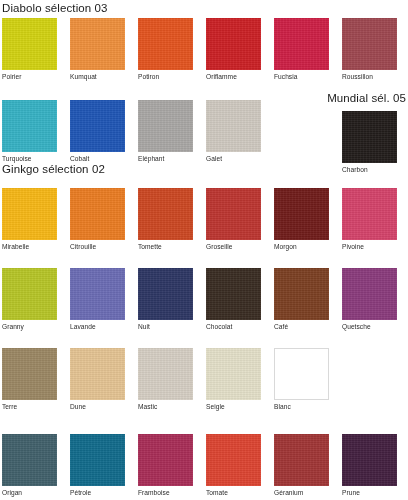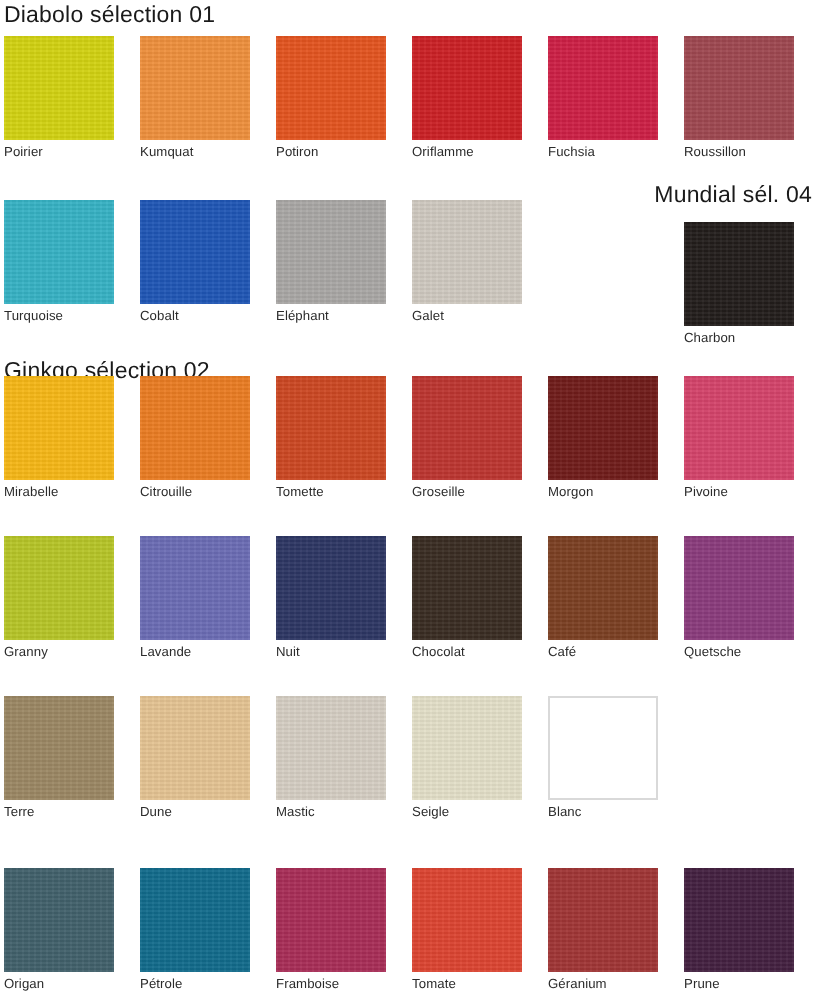--- a/index.html
+++ b/index.html
@@ -60,21 +60,21 @@
     color: #2b2b2b;
     margin-top: 3px;
     white-space: nowrap;
     letter-spacing: 0.05px;
   }
 </style>
 </head>
 <body>
 
 <div class="page">
-    <div class="section-title" style="top: 2px; left: 2px;">Diabolo sélection 01</div>
+    <div class="section-title" style="top: 2px; left: 2px;">Diabolo sélection 03</div>
     <div class="swatch-cell" style="left: 2px; top: 18px;">
       <div class="swatch" style="background: rgb(210, 210, 17); width: 55px; height: 52px;"></div>
       <div class="swatch-label">Poirier</div>
     </div>
     <div class="swatch-cell" style="left: 70px; top: 18px;">
       <div class="swatch" style="background: rgb(238, 143, 60); width: 55px; height: 52px;"></div>
       <div class="swatch-label">Kumquat</div>
     </div>
     <div class="swatch-cell" style="left: 138px; top: 18px;">
       <div class="swatch" style="background: rgb(227, 84, 31); width: 55px; height: 52px;"></div>
@@ -101,26 +101,26 @@
       <div class="swatch-label">Cobalt</div>
     </div>
     <div class="swatch-cell" style="left: 138px; top: 100px;">
       <div class="swatch" style="background: rgb(169, 167, 165); width: 55px; height: 52px;"></div>
       <div class="swatch-label">Eléphant</div>
     </div>
     <div class="swatch-cell" style="left: 206px; top: 100px;">
       <div class="swatch" style="background: rgb(207, 201, 192); width: 55px; height: 52px;"></div>
       <div class="swatch-label">Galet</div>
     </div>
-    <div class="section-title right" style="top: 92px; right: 2px; left: auto;">Mundial sél. 04</div>
+    <div class="section-title right" style="top: 92px; right: 2px; left: auto;">Mundial sél. 05</div>
     <div class="swatch-cell" style="left: 342px; top: 111px;">
       <div class="swatch" style="background: rgb(34, 29, 27); width: 55px; height: 52px;"></div>
       <div class="swatch-label">Charbon</div>
     </div>
-    <div class="section-title" style="top: 180px; left: 2px;">Ginkgo sélection 02</div>
+    <div class="section-title" style="top: 163px; left: 2px;">Ginkgo sélection 02</div>
     <div class="swatch-cell" style="left: 2px; top: 188px;">
       <div class="swatch" style="background: rgb(246, 183, 22); width: 55px; height: 52px;"></div>
       <div class="swatch-label">Mirabelle</div>
     </div>
     <div class="swatch-cell" style="left: 70px; top: 188px;">
       <div class="swatch" style="background: rgb(234, 124, 34); width: 55px; height: 52px;"></div>
       <div class="swatch-label">Citrouille</div>
     </div>
     <div class="swatch-cell" style="left: 138px; top: 188px;">
       <div class="swatch" style="background: rgb(204, 71, 34); width: 55px; height: 52px;"></div>

